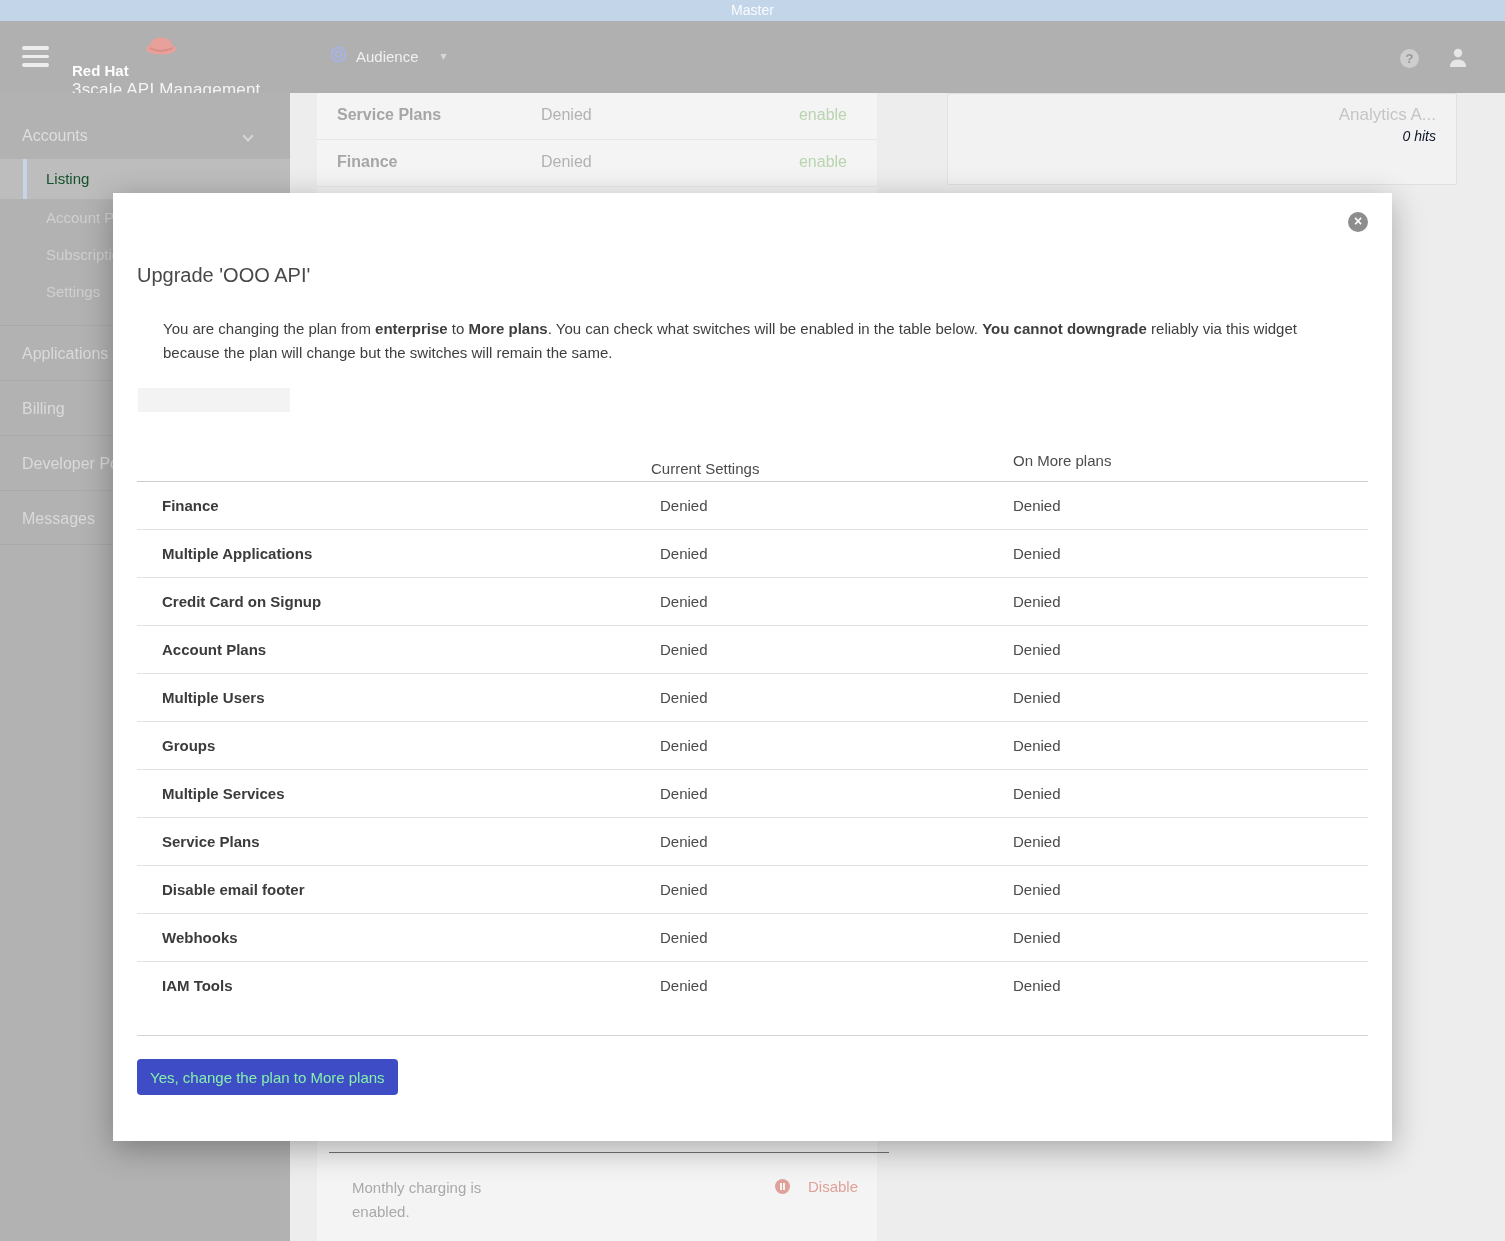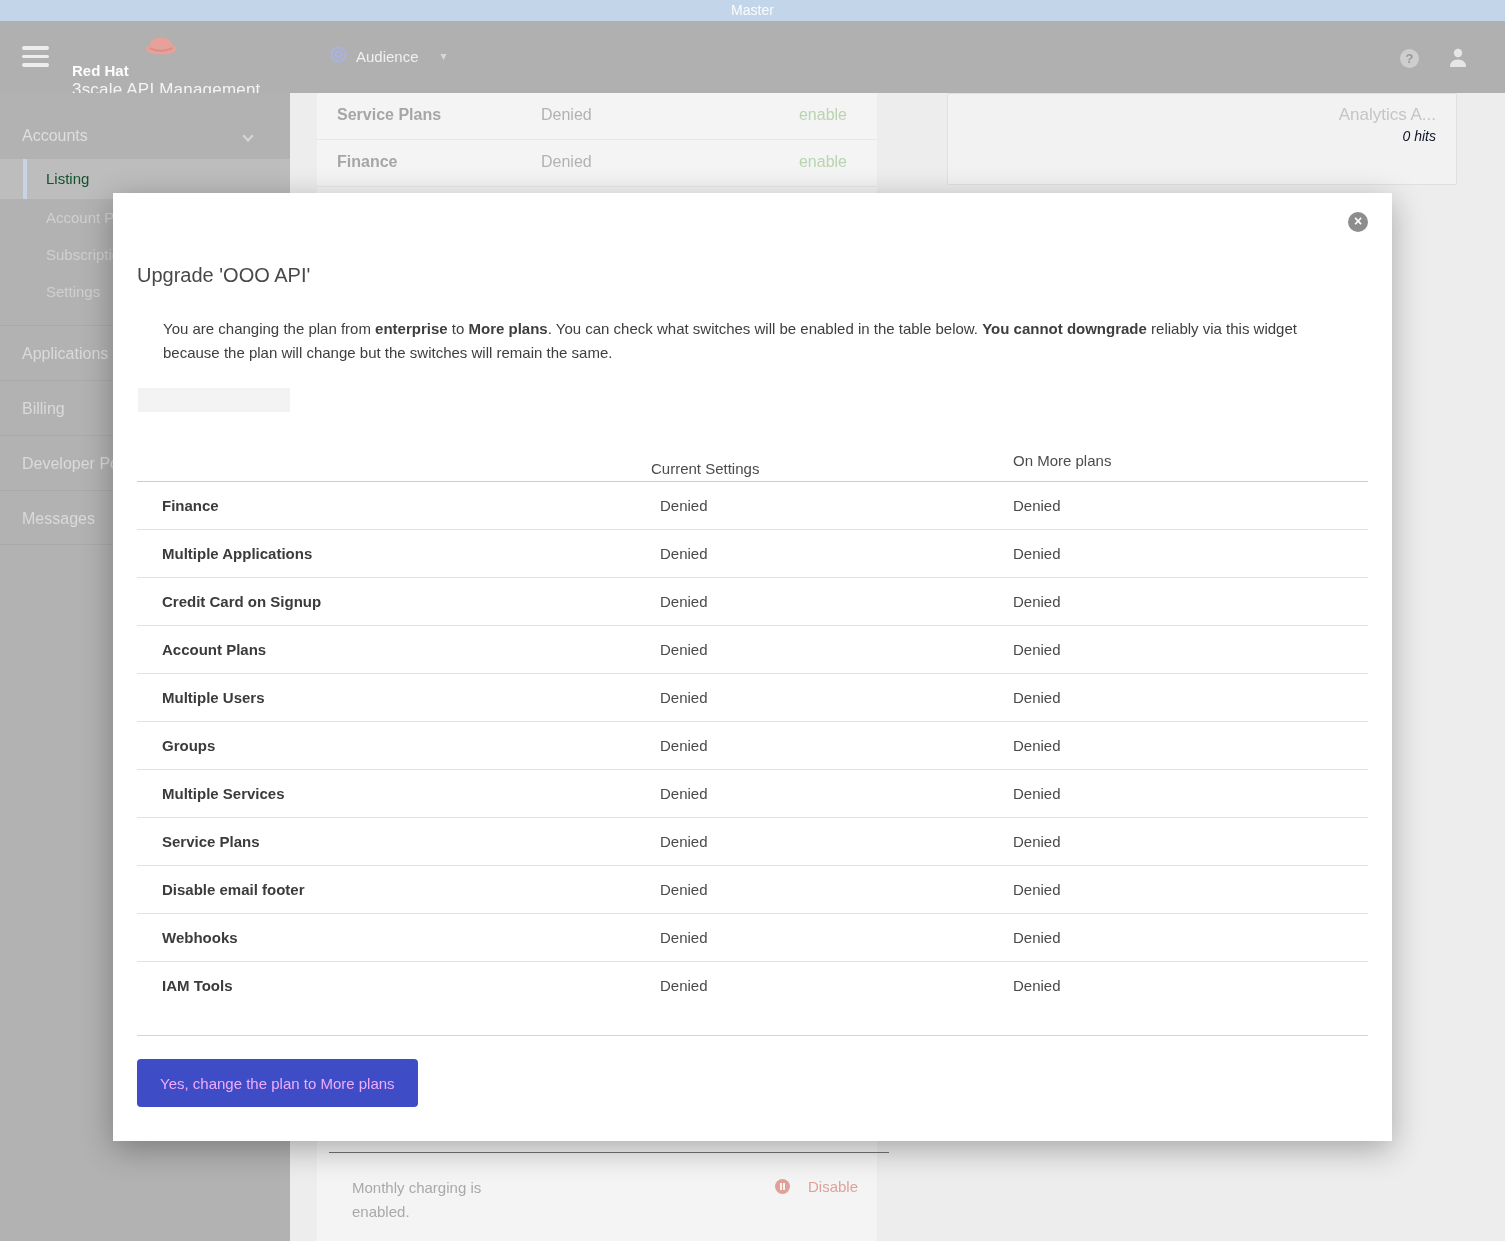--- a/index.html
+++ b/index.html
@@ -75,22 +75,22 @@
   .modal-table { position:absolute; left:24px; top:244px; width:1231px; border-bottom:1px solid #d4d4d4;
     padding-bottom:25px; font-size:15px; }
   .mt-head { position:relative; height:45px; border-bottom:1px solid #cccccc; color:#4c4c4c; }
   .mt-head .c1 { position:absolute; left:514px; top:15px;margin-top:8px; }
   .mt-head .c2 { position:absolute; left:876px; top:15px; }
   .mt-row { position:relative; height:48px; border-bottom:1px solid #e3e3e3; }
   .mt-row:last-child { border-bottom:none; }
   .mt-row .f { position:absolute; left:25px; top:15px; font-weight:700; color:#3b3b3b; }
   .mt-row .cur { position:absolute; left:523px; top:15px; color:#4a4a4a; }
   .mt-row .tgt { position:absolute; left:876px; top:15px; color:#4a4a4a; }
-  .modal-confirm { position:absolute; left:24px; top:866px; height:48px; padding:0 23px;
-    background:#3e4dc5; border:none; border-radius:4px; color:#f0abfc; font-size:15px; font-weight:500;
+  .modal-confirm { position:absolute; left:24px; top:866px; height:36px; padding:0 13px;
+    background:#3e4dc5; border:none; border-radius:4px; color:#86efac; font-size:15px; font-weight:500;
     font-family:"Liberation Sans", sans-serif; cursor:pointer; }
 </style>
 </head>
 <body>
 
 <div class="master-bar">Master</div>
 
 <div class="header">
   <div class="hamburger">
     <i></i>

